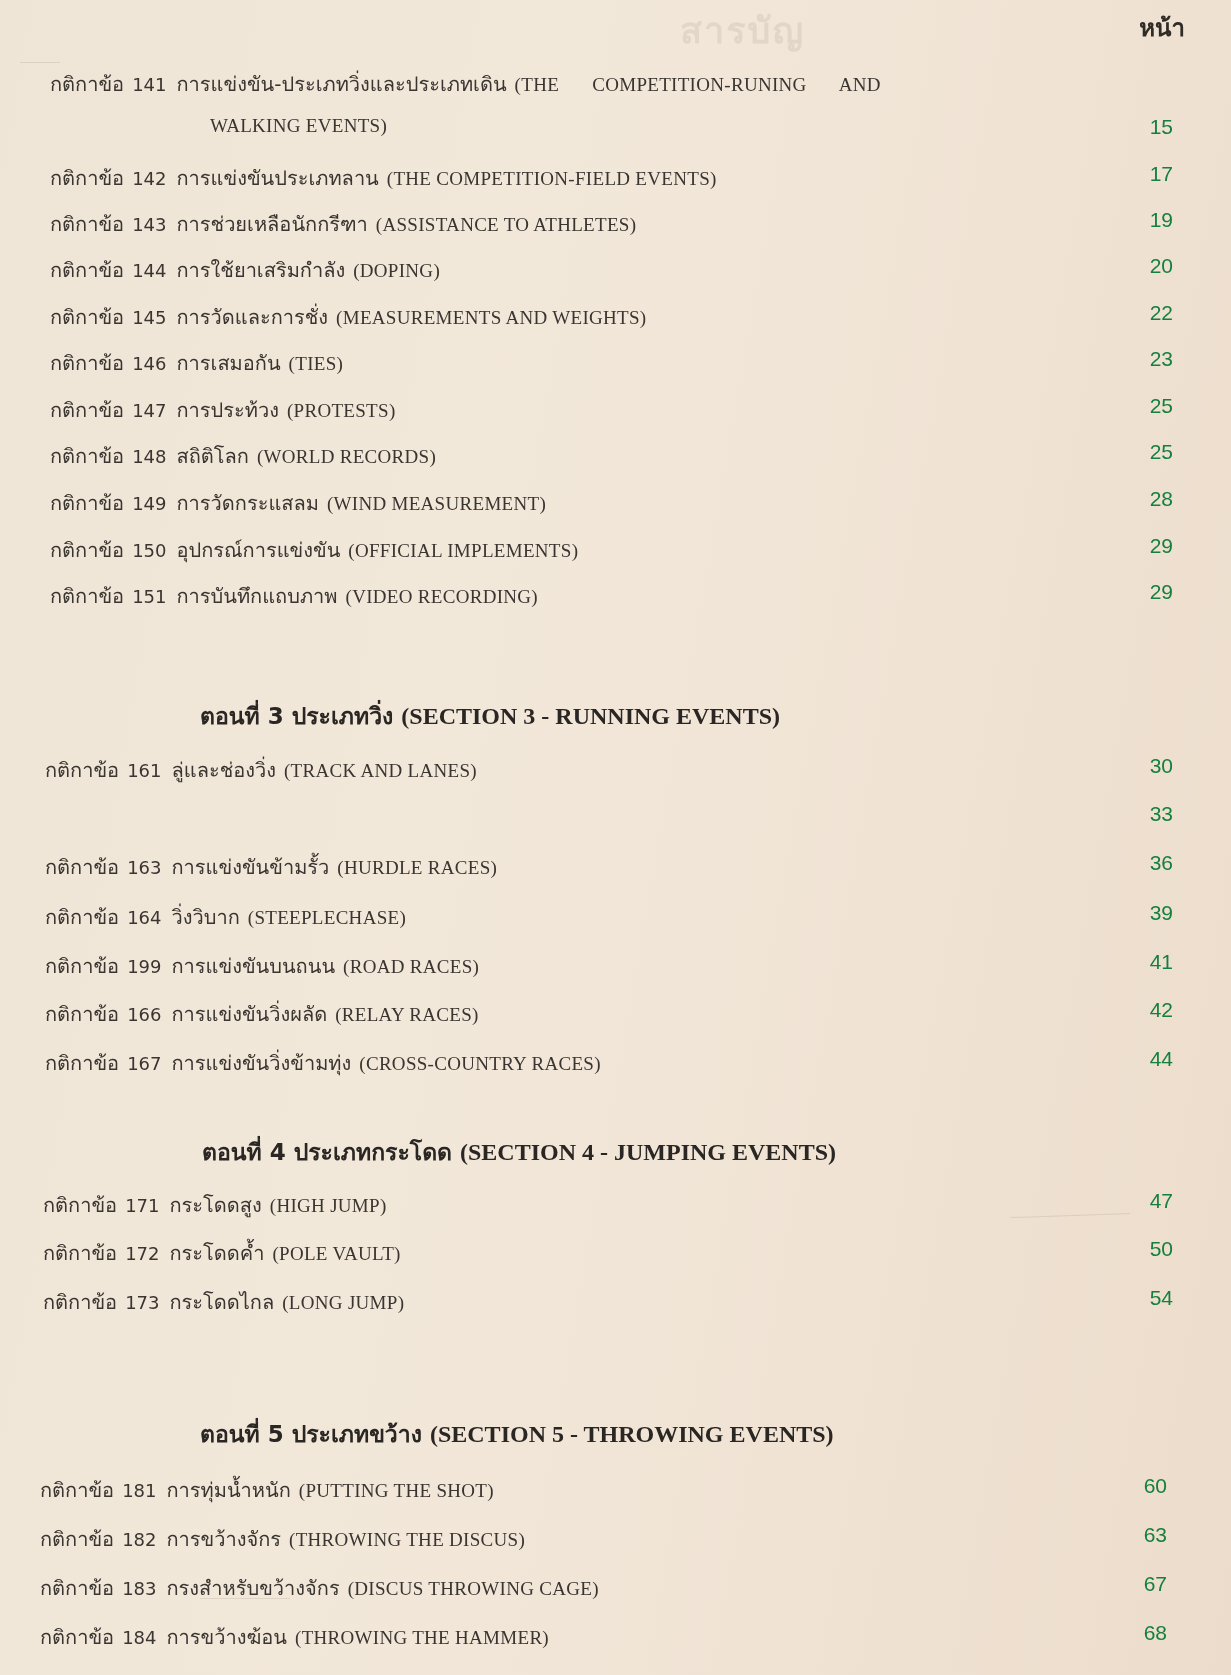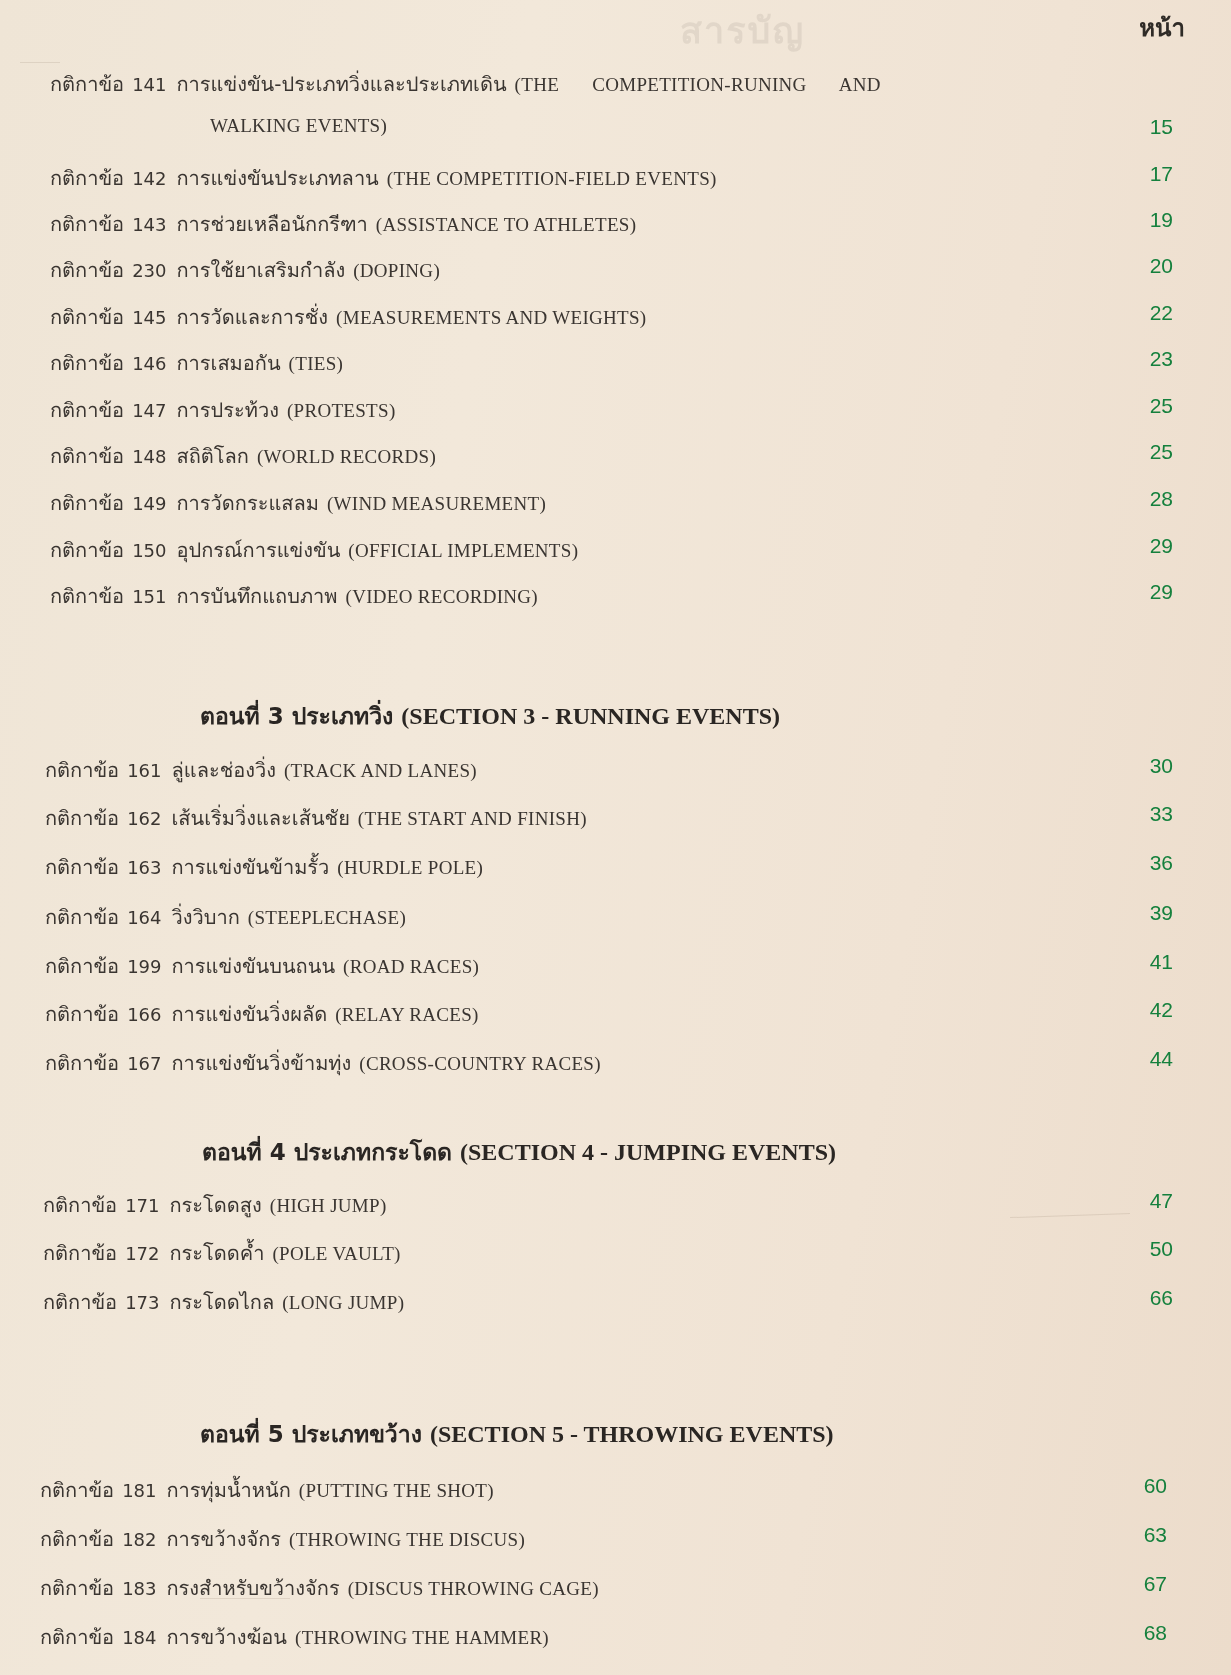--- a/index.html
+++ b/index.html
@@ -113,21 +113,21 @@
 
   <div class="entry" style="top:162px">
     <div class="rule"><span class="label">กติกาข้อ</span><span class="num">142</span><span class="thai">การแข่งขันประเภทลาน</span><span class="eng">(THE COMPETITION-FIELD EVENTS)</span></div>
     <div class="pg">17</div>
   </div>
   <div class="entry" style="top:208px">
     <div class="rule"><span class="label">กติกาข้อ</span><span class="num">143</span><span class="thai">การช่วยเหลือนักกรีฑา</span><span class="eng">(ASSISTANCE TO ATHLETES)</span></div>
     <div class="pg">19</div>
   </div>
   <div class="entry" style="top:254px">
-    <div class="rule"><span class="label">กติกาข้อ</span><span class="num">230</span><span class="thai">การใช้ยาเสริมกำลัง</span><span class="eng">(DOPING)</span></div>
+    <div class="rule"><span class="label">กติกาข้อ</span><span class="num">144</span><span class="thai">การใช้ยาเสริมกำลัง</span><span class="eng">(DOPING)</span></div>
     <div class="pg">20</div>
   </div>
   <div class="entry" style="top:301px">
     <div class="rule"><span class="label">กติกาข้อ</span><span class="num">145</span><span class="thai">การวัดและการชั่ง</span><span class="eng">(MEASUREMENTS AND WEIGHTS)</span></div>
     <div class="pg">22</div>
   </div>
   <div class="entry" style="top:347px">
     <div class="rule"><span class="label">กติกาข้อ</span><span class="num">146</span><span class="thai">การเสมอกัน</span><span class="eng">(TIES)</span></div>
     <div class="pg">23</div>
   </div>
@@ -154,25 +154,24 @@
 
   <div class="section" style="left:200px; top:698px">
     <span>ตอนที่ 3 ประเภทวิ่ง</span><span class="eng">(SECTION 3 - RUNNING EVENTS)</span>
   </div>
 
   <div class="entry" style="top:754px">
     <div class="rule" style="left:45px"><span class="label">กติกาข้อ</span><span class="num">161</span><span class="thai">ลู่และช่องวิ่ง</span><span class="eng">(TRACK AND LANES)</span></div>
     <div class="pg">30</div>
   </div>
   <div class="entry" style="top:802px">
-    <div class="rule" style="left:45px"><span class="label">กติกาข้อ</span><span class="num">162</span><span class="thai">เส้นเริ่มวิ่งและเส้นชัย</span><span class="eng">(THE START AND FINISH)</span></div>
     <div class="pg">33</div>
   </div>
   <div class="entry" style="top:851px">
-    <div class="rule" style="left:45px"><span class="label">กติกาข้อ</span><span class="num">163</span><span class="thai">การแข่งขันข้ามรั้ว</span><span class="eng">(HURDLE POLE)</span></div>
+    <div class="rule" style="left:45px"><span class="label">กติกาข้อ</span><span class="num">163</span><span class="thai">การแข่งขันข้ามรั้ว</span><span class="eng">(HURDLE RACES)</span></div>
     <div class="pg">36</div>
   </div>
   <div class="entry" style="top:901px">
     <div class="rule" style="left:45px"><span class="label">กติกาข้อ</span><span class="num">164</span><span class="thai">วิ่งวิบาก</span><span class="eng">(STEEPLECHASE)</span></div>
     <div class="pg">39</div>
   </div>
   <div class="entry" style="top:950px">
     <div class="rule" style="left:45px"><span class="label">กติกาข้อ</span><span class="num">199</span><span class="thai">การแข่งขันบนถนน</span><span class="eng">(ROAD RACES)</span></div>
     <div class="pg">41</div>
   </div>
@@ -192,21 +191,21 @@
   <div class="entry" style="top:1189px">
     <div class="rule" style="left:43px"><span class="label">กติกาข้อ</span><span class="num">171</span><span class="thai">กระโดดสูง</span><span class="eng">(HIGH JUMP)</span></div>
     <div class="pg">47</div>
   </div>
   <div class="entry" style="top:1237px">
     <div class="rule" style="left:43px"><span class="label">กติกาข้อ</span><span class="num">172</span><span class="thai">กระโดดค้ำ</span><span class="eng">(POLE VAULT)</span></div>
     <div class="pg">50</div>
   </div>
   <div class="entry" style="top:1286px">
     <div class="rule" style="left:43px"><span class="label">กติกาข้อ</span><span class="num">173</span><span class="thai">กระโดดไกล</span><span class="eng">(LONG JUMP)</span></div>
-    <div class="pg">66</div>
+    <div class="pg">54</div>
   </div>
 
   <div class="section" style="left:200px; top:1416px">
     <span>ตอนที่ 5 ประเภทขว้าง</span><span class="eng">(SECTION 5 - THROWING EVENTS)</span>
   </div>
 
   <div class="entry" style="top:1474px">
     <div class="rule" style="left:40px"><span class="label">กติกาข้อ</span><span class="num">181</span><span class="thai">การทุ่มน้ำหนัก</span><span class="eng">(PUTTING THE SHOT)</span></div>
     <div class="pg" style="right:64px">60</div>
   </div>

